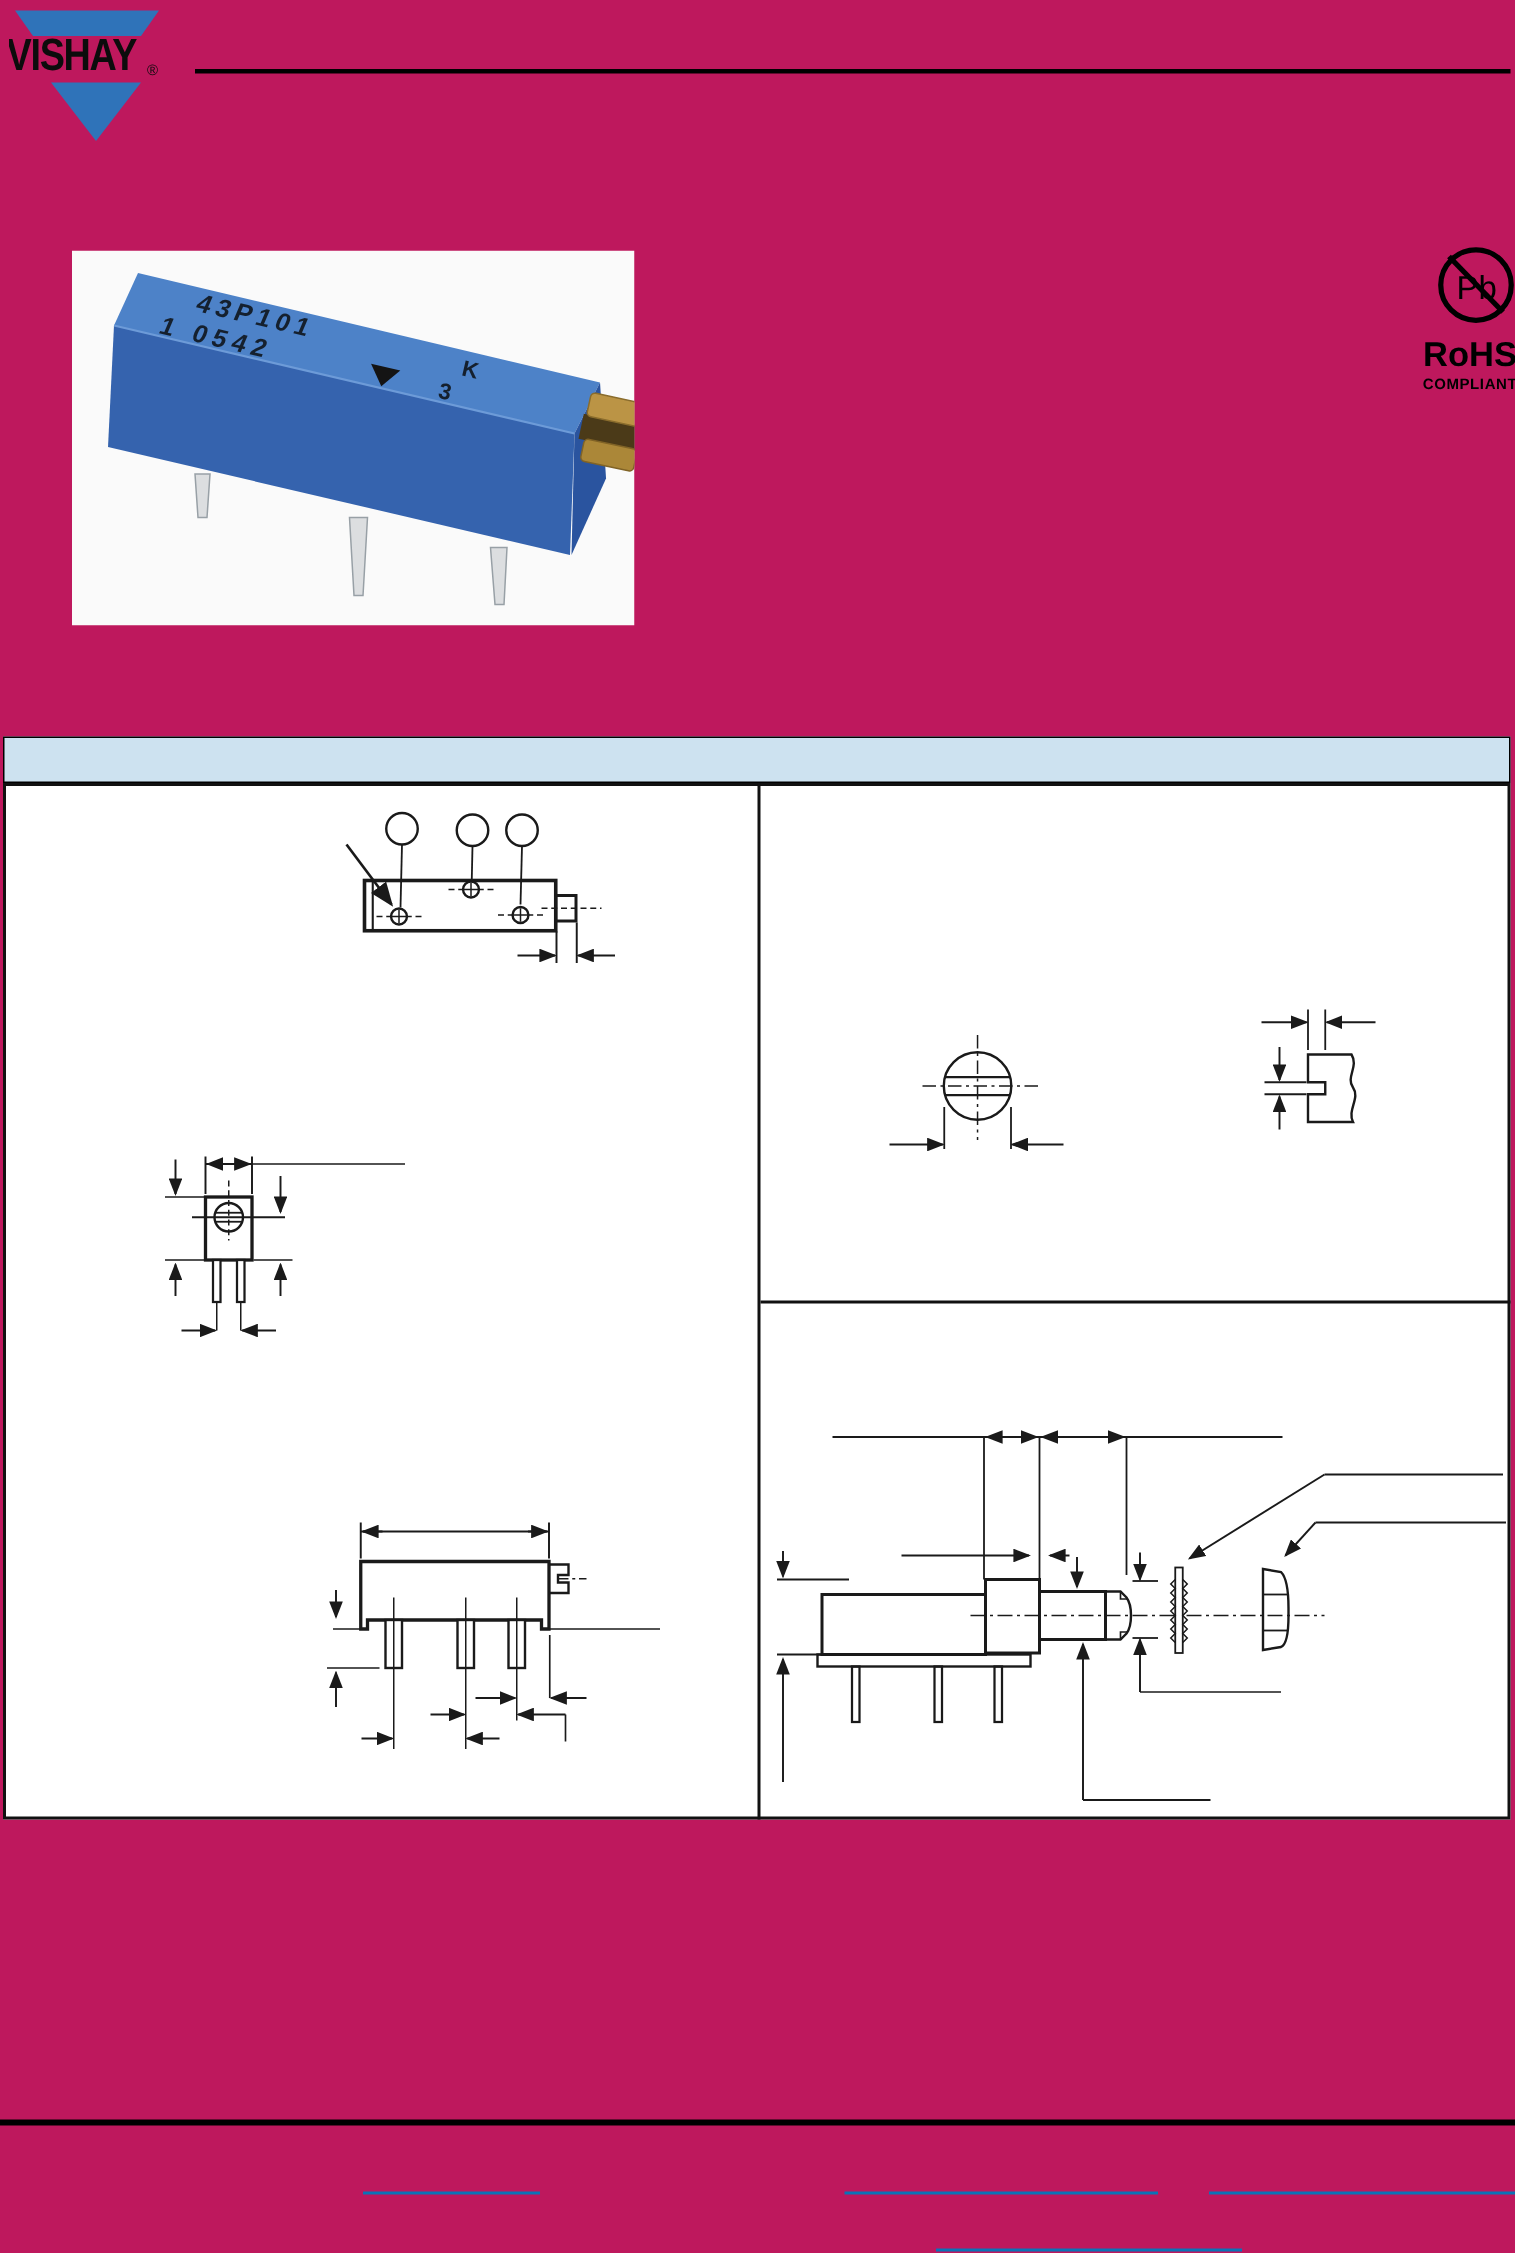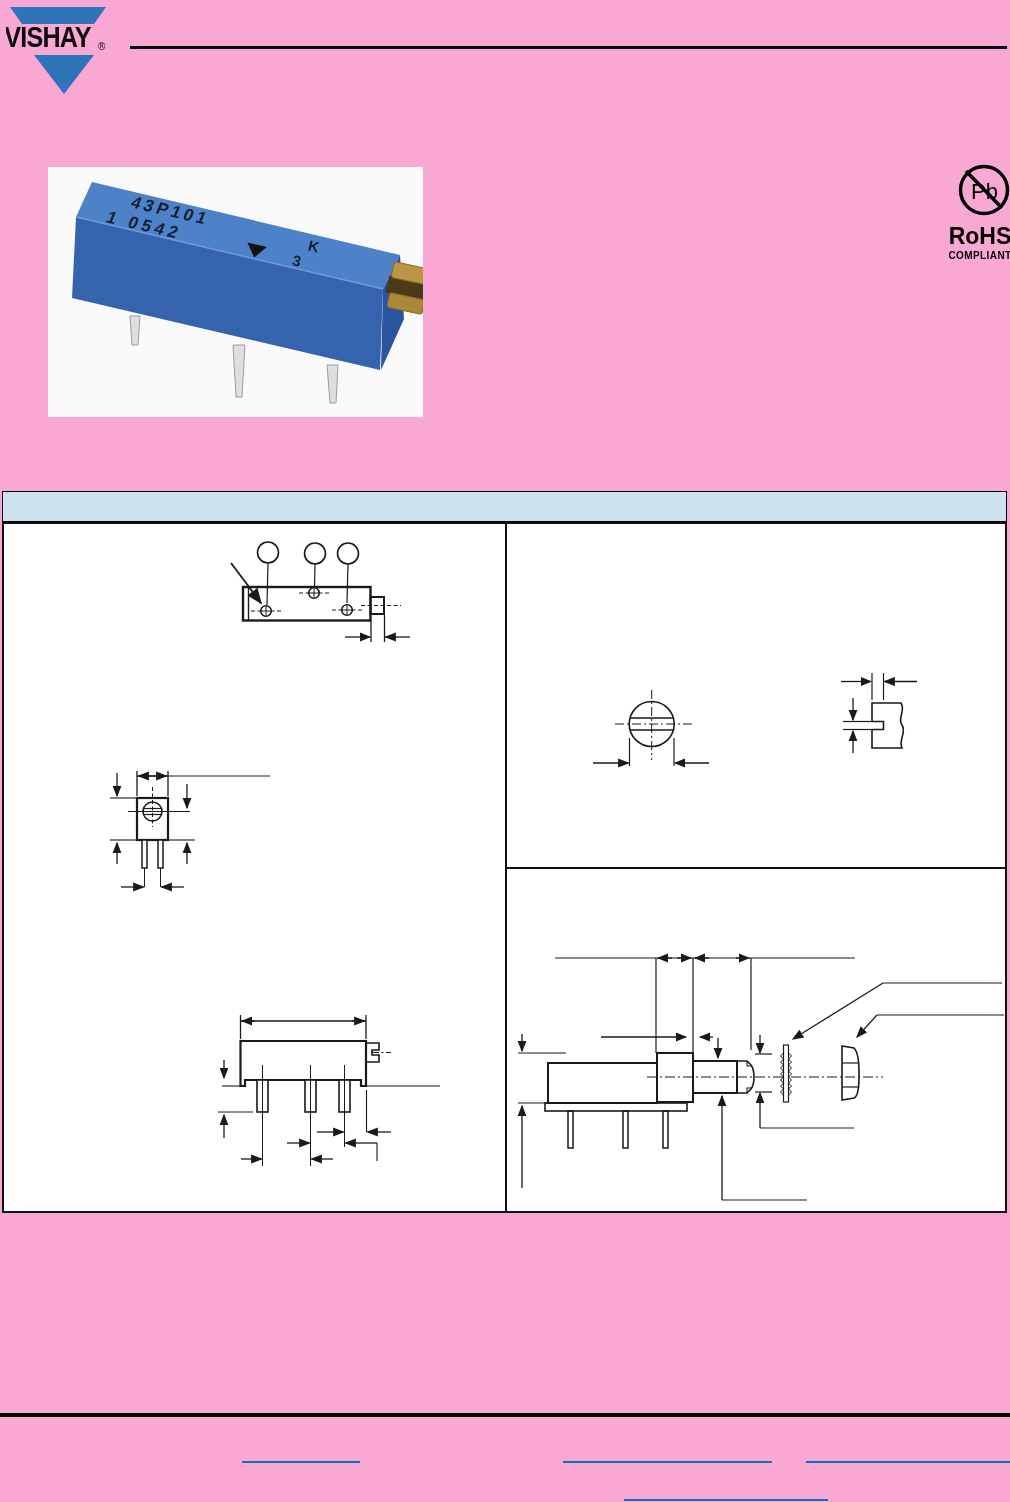--- a/index.html
+++ b/index.html
@@ -1,16 +1,16 @@
 <!DOCTYPE html>
 <html><head>
 <meta charset="utf-8">
 <style>
   html,body{margin:0;padding:0;background:#fff;}
-  .page{position:relative;width:1010px;height:1502px;background:#f9a8d4;overflow:hidden;
+  .page{position:relative;width:1010px;height:1502px;background:#be185d;overflow:hidden;
         font-family:"Liberation Sans",sans-serif;}
   .abs{position:absolute;}
   .rule{background:#000;}
   .banner{background:#cde2f0;border:1px solid #000;box-sizing:border-box;}
   .mainbox{border:2px solid #111;box-sizing:border-box;background:#fff;}
   .divider{background:#111;}
   .link-underline{background:#0b73b7;height:2px;}
   svg{display:block;}
   svg text{font-family:"Liberation Sans",sans-serif;}
   .mono{font-family:"DejaVu Sans Mono",monospace;}

